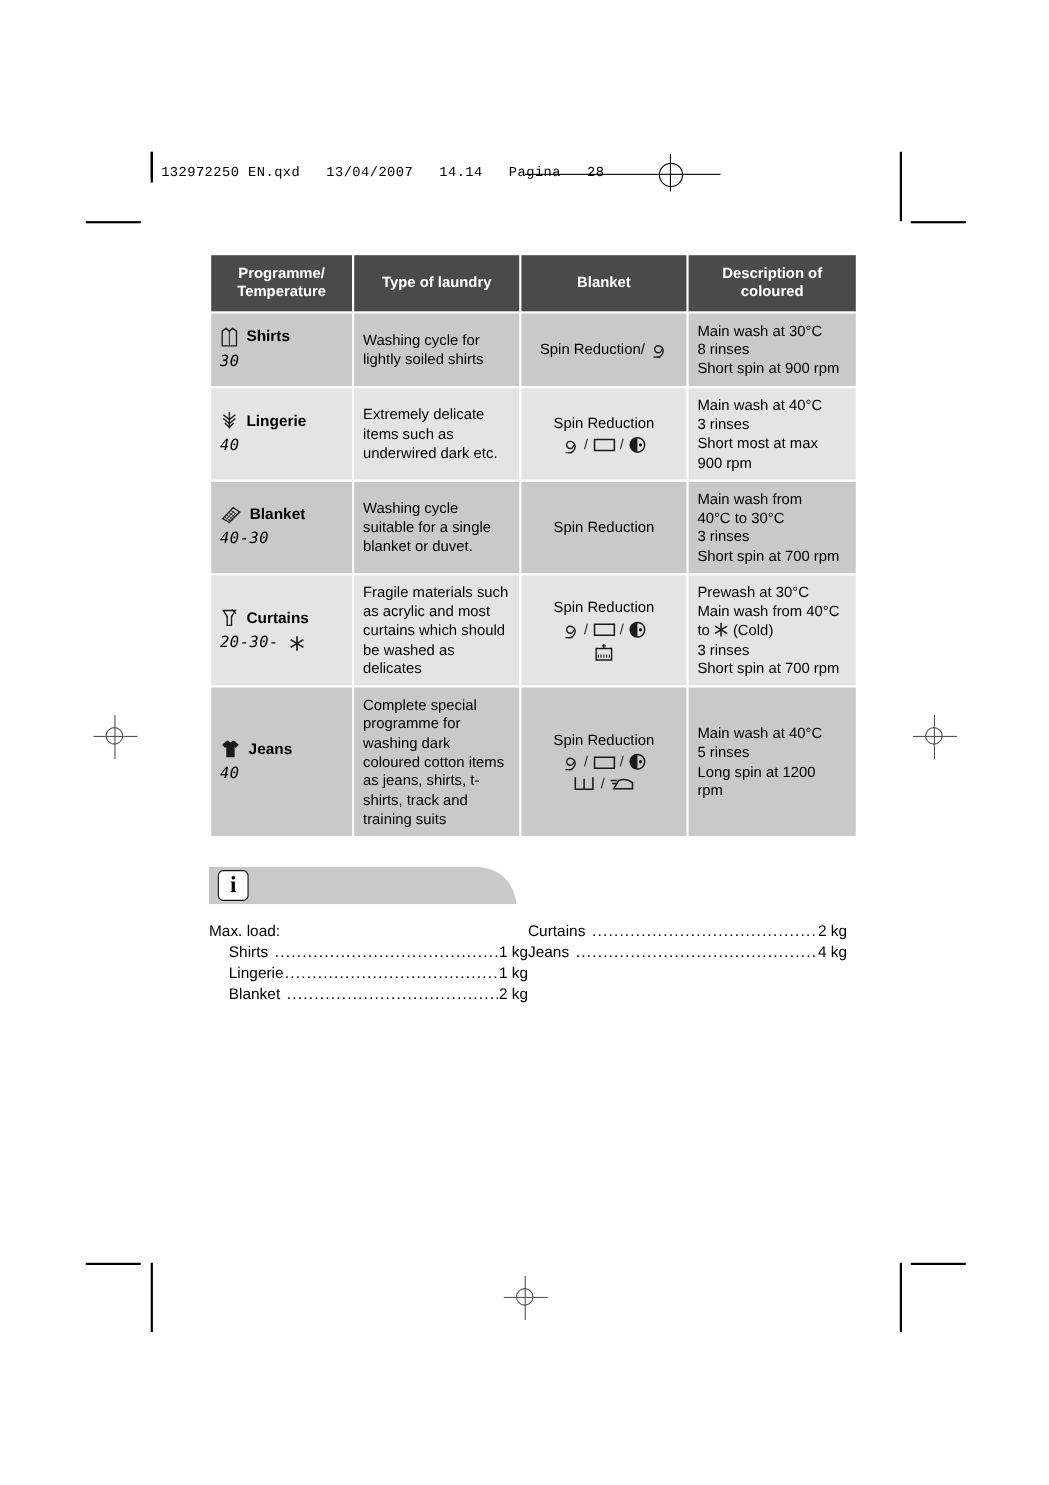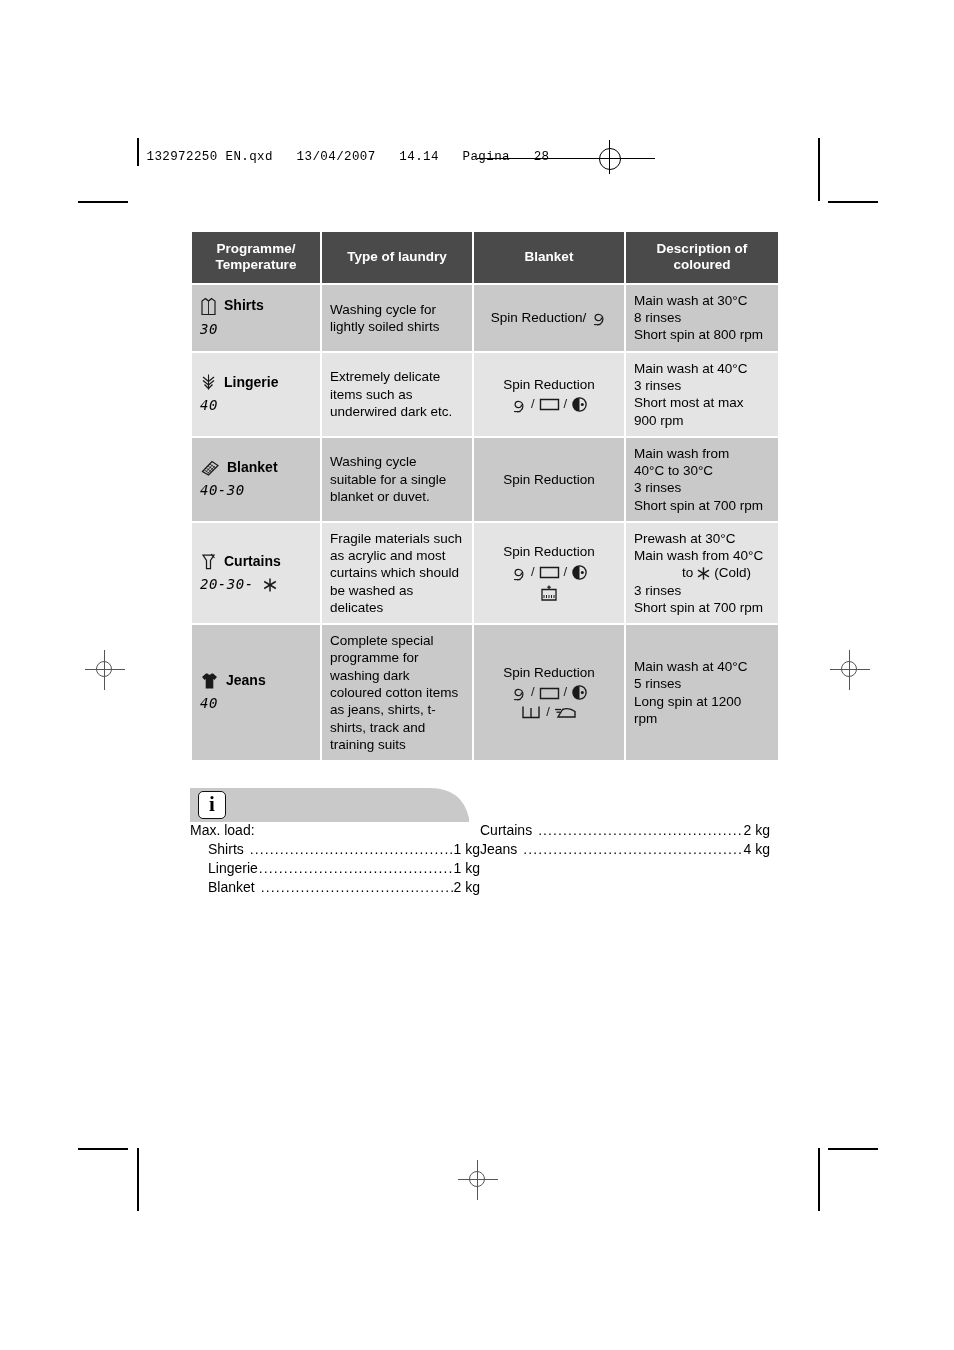--- a/index.html
+++ b/index.html
@@ -202,21 +202,21 @@
     font-family: "Liberation Serif", serif;
     font-weight: bold;
     font-size: 21px;
     line-height: 1;
     padding-bottom: 1px;
   }
 
   
   .loads {
     display: flex;
-    margin-top: 0;
+    margin-top: 16px;
     font-size: 14px;
   }
   .loadcol { width: 290px; }
   .loadcol.right { padding-top: 0; }
   .load-title { margin-bottom: 3px; }
   .load-row {
     display: flex;
     align-items: baseline;
     margin-left: 18px;
     margin-bottom: 3px;
@@ -326,21 +326,21 @@
               <svg width="17" height="17" viewBox="0 0 17 17">
                 <path d="M11.5 8.5 a3.2 3.2 0 1 1 -3.2 -3.2 a4.6 4.6 0 0 1 4.6 4.6 a5.9 5.9 0 0 1 -5.9 5.9" fill="none" stroke="#1a1a1a" stroke-width="1.25"></path>
                 <line x1="4" y1="15.6" x2="10.5" y2="15.6" stroke="#1a1a1a" stroke-width="1.1"></line>
               </svg>
             </span>
           </div>
         </td>
         <td class="c-desc">
           <div>Main wash at 30°C</div>
           <div>8 rinses</div>
-          <div>Short spin at 800 rpm</div>
+          <div>Short spin at 900 rpm</div>
         </td>
       </tr>
 
       <tr class="shade-b">
         <td class="c-prog">
           <div class="prog-head">
             <span>
               <svg width="17" height="19" viewBox="0 0 17 19">
                 <path d="M3 4 L8.5 8.5 L14 4" fill="none" stroke="#1a1a1a" stroke-width="1.3"></path>
                 <path d="M3 7.5 L8.5 12 L14 7.5" fill="none" stroke="#1a1a1a" stroke-width="1.3"></path>
@@ -479,21 +479,21 @@
                 <line x1="10" y1="11" x2="10" y2="14" stroke="#1a1a1a" stroke-width="1"></line>
                 <line x1="12.5" y1="11" x2="12.5" y2="14" stroke="#1a1a1a" stroke-width="1"></line>
                 <line x1="15" y1="11" x2="15" y2="14" stroke="#1a1a1a" stroke-width="1"></line>
               </svg>
             </span>
           </div>
         </td>
         <td class="c-desc">
           <div>Prewash at 30°C</div>
           <div>Main wash from 40°C</div>
-          <div style="display:flex; align-items:flex-end; gap:2px;margin-left:48px;">
+          <div style="display:flex; align-items:flex-start; gap:2px;">
             <span>to </span>
             <span>
               <svg width="17" height="17" viewBox="0 0 18 18">
                 <line x1="9" y1="2.5" x2="9" y2="15.5" stroke="#1a1a1a" stroke-width="1.5"></line>
                 <line x1="3.2" y1="5.5" x2="14.8" y2="12.5" stroke="#1a1a1a" stroke-width="1.5"></line>
                 <line x1="3.2" y1="12.5" x2="14.8" y2="5.5" stroke="#1a1a1a" stroke-width="1.5"></line>
               </svg>
             </span>
             <span> (Cold)</span>
           </div>

